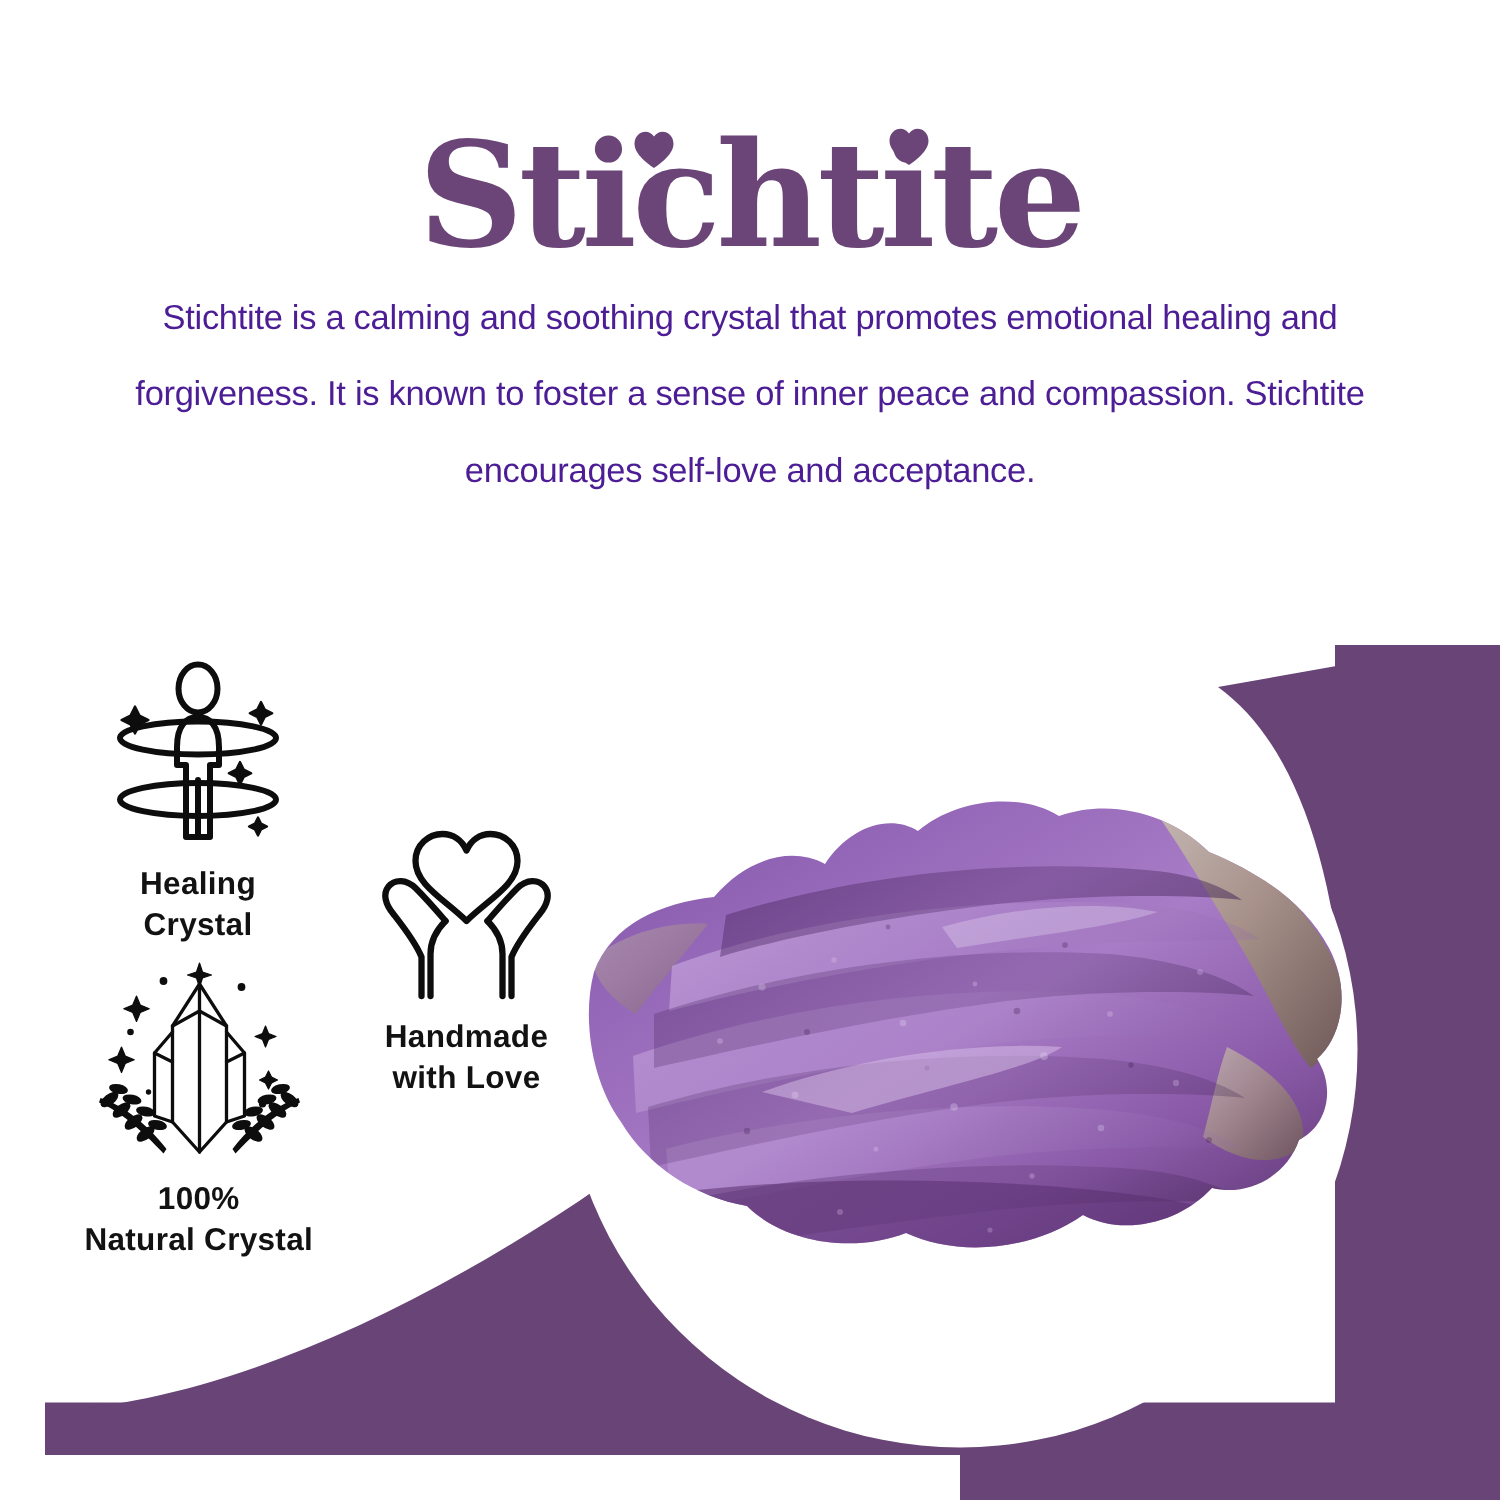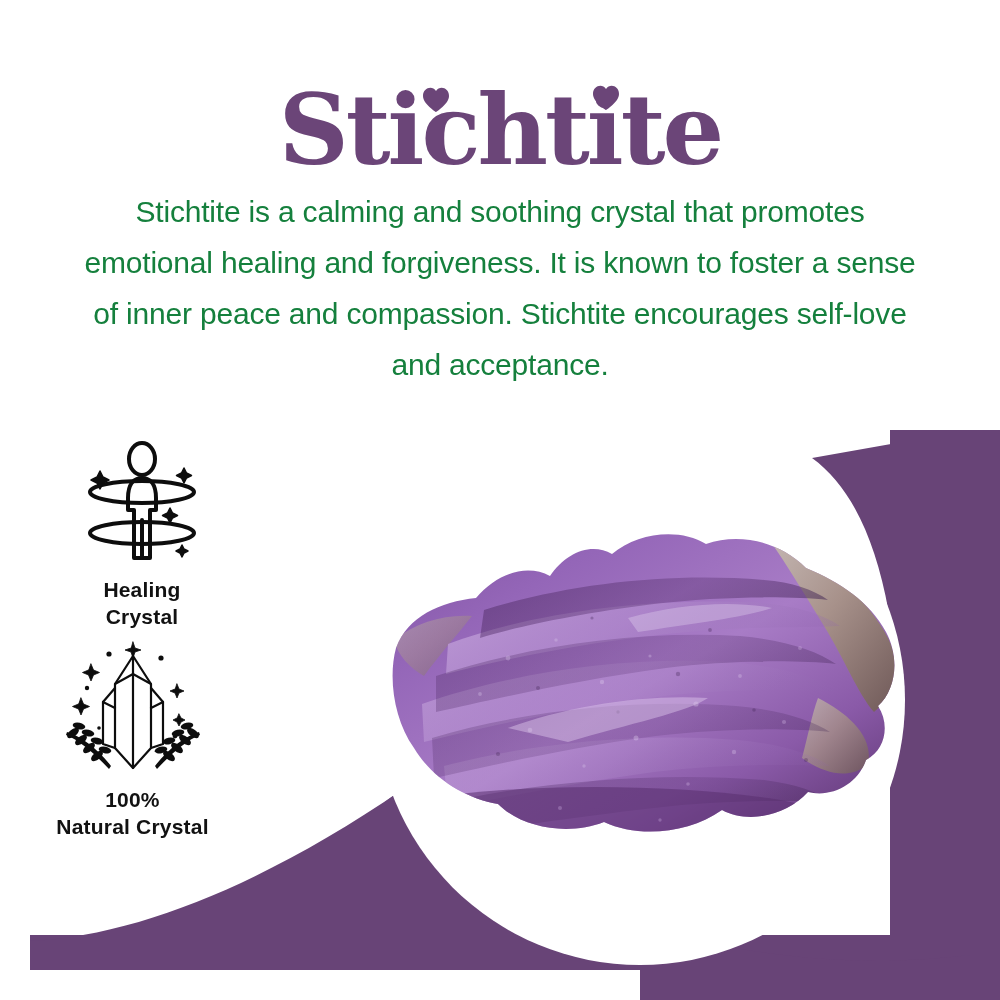--- a/index.html
+++ b/index.html
@@ -49,23 +49,23 @@
   }
 
   
   #description {
     position: absolute;
     left: 80px;
     top: 186px;
     width: 840px;
     text-align: center;
     font-family: "Liberation Sans", sans-serif;
-    font-size: 30px;
+    font-size: 23px;
     line-height: 51px;
-    color: #15803d;
+    color: #4c1d95;
     letter-spacing: -0.2px;
     z-index: 5;
     white-space: pre-line;
   }
 
   
   .badge {
     position: absolute;
     z-index: 6;
     text-align: center;
@@ -79,21 +79,21 @@
     margin-top: 6px;
     font-family: "Liberation Sans", sans-serif;
     font-weight: bold;
     font-size: 21px;
     line-height: 27px;
     color: #121212;
     letter-spacing: 0.2px;
     white-space: pre-line;
   }
 
-  #badge-healing   { left: 47px;  top: 440px; width: 190px; }
+  #badge-healing   { left: 37px;  top: 440px; width: 190px; }
   #badge-handmade  { left: 222px; top: 552px; width: 178px; }
   #badge-natural   { left: 25px;  top: 640px; width: 215px; }
 
   
   #crystal-photo {
     position: absolute;
     left: 388px;
     top: 498px;
     width: 520px;
     height: 360px;
@@ -274,20 +274,42 @@
 
       <path d="M 28,31 L 31,37 L 37,40 L 31,43 L 28,49 L 25,43 L 19,40 L 25,37 Z" fill="#0d0d0d" stroke-width="1.5"></path>
       <path d="M 112,28 L 114.5,33 L 119.5,35.5 L 114.5,38 L 112,43 L 109.5,38 L 104.5,35.5 L 109.5,33 Z" fill="#0d0d0d" stroke-width="1.5"></path>
       <path d="M 98,68 L 100.5,73 L 105.5,75.5 L 100.5,78 L 98,83 L 95.5,78 L 90.5,75.5 L 95.5,73 Z" fill="#0d0d0d" stroke-width="1.5"></path>
       <path d="M 110,105 L 112,109 L 116,111 L 112,113 L 110,117 L 108,113 L 104,111 L 108,109 Z" fill="#0d0d0d" stroke-width="1.5"></path>
     </svg>
     <span class="badge-label">Healing
 Crystal</span>
   </div>
 
+  <div class="badge" id="badge-handmade">
+    <svg class="badge-icon" width="128" height="120" viewBox="0 0 128 120" xmlns="http://www.w3.org/2000/svg" fill="none" stroke="#0d0d0d" stroke-width="4.2" stroke-linecap="round" stroke-linejoin="round">
+
+      <path d="M 64,62
+               C 50,48 30,38 30,22
+               C 30,11 39,4 48,4
+               C 55,4 61,8 64,15
+               C 67,8 73,4 80,4
+               C 89,4 98,11 98,22
+               C 98,38 78,48 64,62 Z"></path>
+
+      <path d="M 50,62 C 44,55 36,46 30,40 C 24,34 16,34 12,39 C 8,44 10,51 15,57
+               C 22,66 30,76 34,86 L 34,112"></path>
+      <path d="M 50,62 C 44,68 40,76 40,84 L 40,112"></path>
+
+      <path d="M 78,62 C 84,55 92,46 98,40 C 104,34 112,34 116,39 C 120,44 118,51 113,57
+               C 106,66 98,76 94,86 L 94,112"></path>
+      <path d="M 78,62 C 84,68 88,76 88,84 L 88,112"></path>
+    </svg>
+    <span class="badge-label">Handmade
+with Love</span>
+  </div>
 
   <div class="badge" id="badge-natural">
     <svg class="badge-icon" width="160" height="140" viewBox="0 0 160 140" xmlns="http://www.w3.org/2000/svg" fill="none" stroke="#0d0d0d" stroke-width="2.2" stroke-linecap="round" stroke-linejoin="round">
 
       <path d="M 62,44 L 62,108 L 80,128 L 98,108 L 98,44 L 80,16 Z"></path>
 
       <path d="M 62,44 L 80,34 L 98,44"></path>
       <path d="M 80,16 L 80,34"></path>
       <path d="M 80,34 L 80,128"></path>
 

